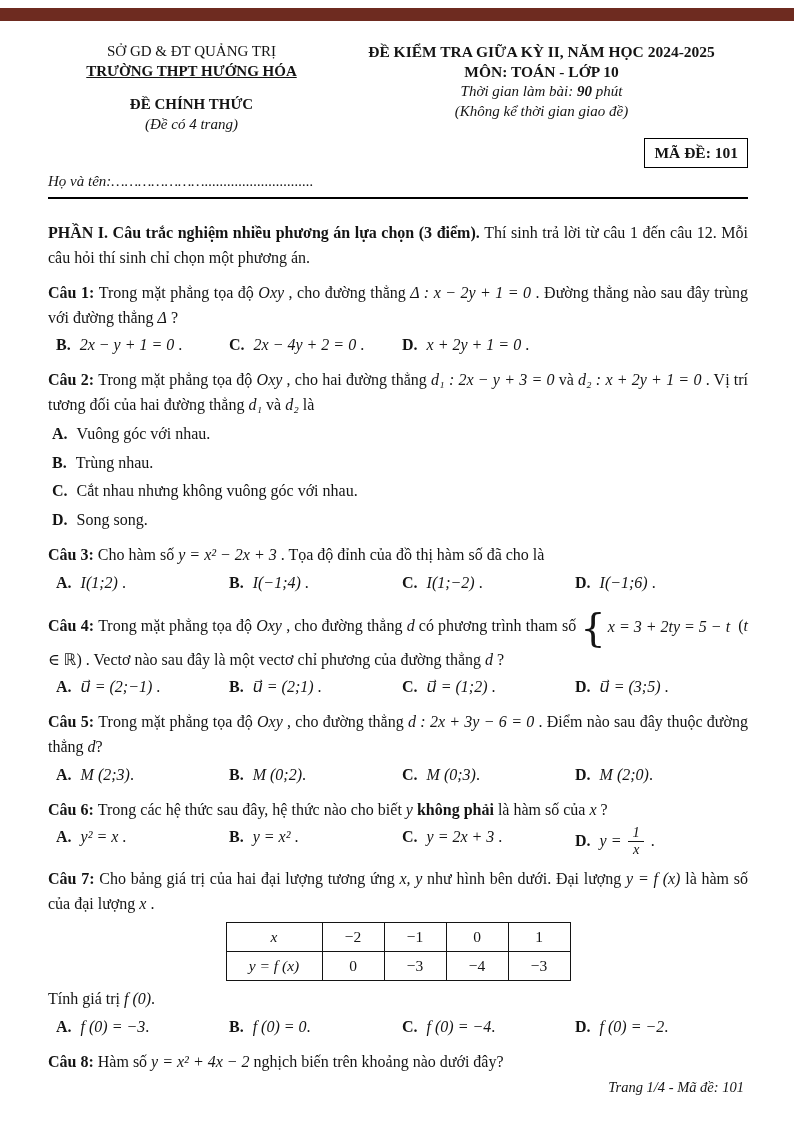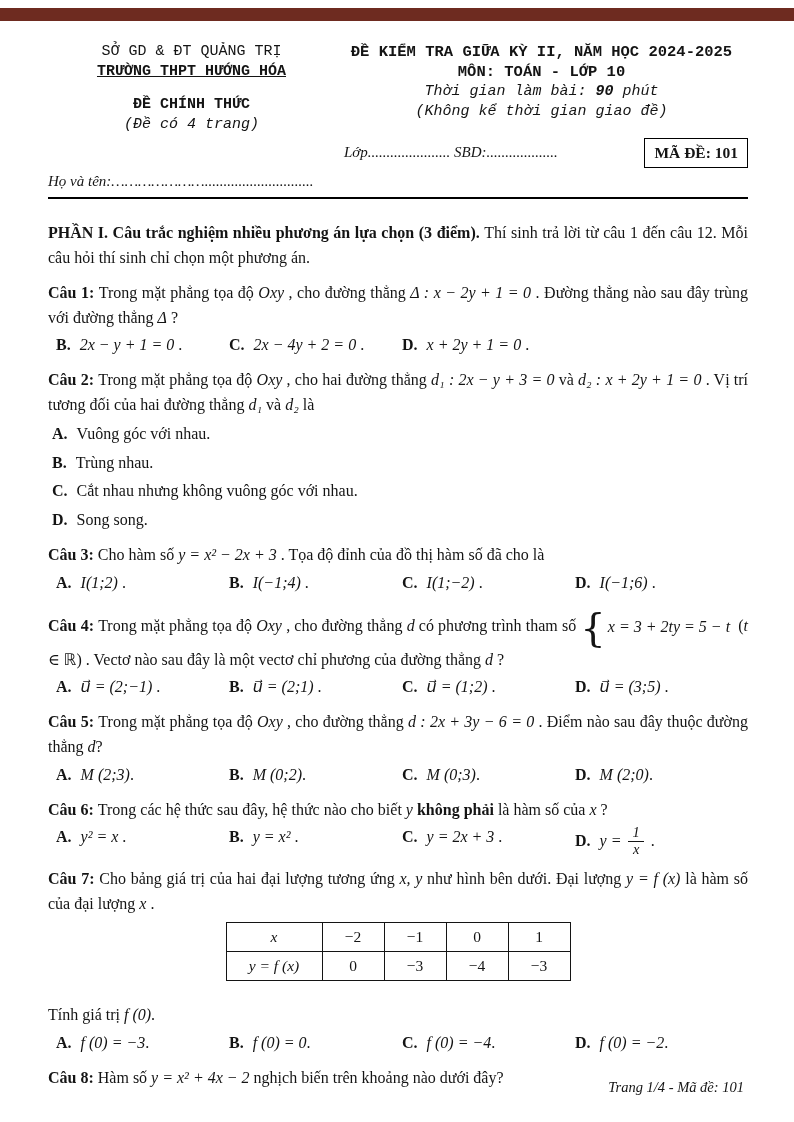--- a/index.html
+++ b/index.html
@@ -4,21 +4,21 @@
 <style>
   * { margin:0; padding:0; box-sizing:border-box; }
   html,body { background:#e8e8e8; }
   body { font-family:"Liberation Serif","DejaVu Serif",serif; color:#141414; }
   .page { position:relative; width:794px; height:1122px; background:#ffffff; margin:0 auto; overflow:hidden; }
   .top-bar { position:absolute; top:8px; left:0; width:794px; height:13px; }
   .content { position:absolute; top:42px; left:48px; width:700px; font-size:16px; line-height:1.55; }
 
   
   .hdr { display:grid; grid-template-columns:41% 59%; }
-  .hdr-left, .hdr-right { text-align:center;font-family:Liberation Mono, monospace; }
+  .hdr-left, .hdr-right { text-align:center; }
   .hdr-left { font-size:15px; line-height:1.3; }
   .hdr-right { font-size:15px; line-height:1.3; }
   .school { font-weight:bold; text-decoration:underline; }
   .official { font-weight:bold; margin-top:14px; }
   .pages-note { font-style:italic; }
   .exam-title, .exam-subject { font-weight:bold; font-size:15.5px; }
   .duration, .exam-note { font-style:italic; }
   .hdr-row2 { display:flex; align-items:center; margin-top:4px; }
   .class-line { font-style:italic; margin-left:296px; font-size:15px; }
   .code-box { margin-left:auto; border:1.5px solid #000; padding:2px 9px; font-weight:bold; font-size:15.5px; }
@@ -47,21 +47,21 @@
   .frac { display:inline-block; vertical-align:-0.55em; text-align:center; line-height:1.05; margin:0 3px; font-size:14.5px; }
   .fnum { display:block; border-bottom:1px solid #141414; padding:0 4px; }
   .fden { display:block; }
 
   
   .table-wrap { text-align:center; margin:6px 0 2px 0; }
   .val-table { border-collapse:collapse; display:inline-table; }
   .val-table td { border:1px solid #141414; text-align:center; padding:2px 8px; min-width:62px; height:28px; font-size:15.5px; }
   .val-table td:first-child { min-width:96px; }
 
-  .after-table { margin-top:22px; }
+  .after-table { margin-top:6px; }
 
   .footer { position:absolute; right:50px; bottom:26px; font-style:italic; font-size:14.5px; }
 </style>
 </head>
 <body>
 
 <div class="page">
   <div class="top-bar" style="background: rgb(110, 43, 32);"></div>
 
   <div class="content">
@@ -75,21 +75,20 @@
       </div>
       <div class="hdr-right">
         <div class="exam-title">ĐỀ KIỂM TRA GIỮA KỲ II, NĂM HỌC 2024-2025</div>
         <div class="exam-subject">MÔN: TOÁN - LỚP 10</div>
         <div class="duration"><span class="seg-i">Thời gian làm bài: </span><span class="seg-bi">90</span><span class="seg-i"> phút</span></div>
         <div class="exam-note">(Không kể thời gian giao đề)</div>
       </div>
     </div>
 
     <div class="hdr-row2">
-      <div class="class-line">Lớp...................... SBD:...................</div>
       <div class="code-box">MÃ ĐỀ: 101</div>
     </div>
     <div class="name-line">Họ và tên:………………….............................</div>
     <hr class="hdr-rule">
 
     <p class="part-heading"><span class="seg-b">PHẦN I. Câu trắc nghiệm nhiều phương án lựa chọn (3 điểm). </span><span class="seg-t">Thí sinh trả lời từ câu 1 đến câu 12. Mỗi câu hỏi thí sinh chỉ chọn một phương án.</span></p>
 
     <div class="q">
       <p class="q-body"><span class="seg-b">Câu 1: </span><span class="seg-t">Trong mặt phẳng tọa độ </span><span class="seg-m">Oxy</span><span class="seg-t"> , cho đường thẳng  </span><span class="seg-m">Δ : x − 2y + 1 = 0</span><span class="seg-t"> . Đường thẳng nào sau đây trùng với đường thẳng </span><span class="seg-m">Δ</span><span class="seg-t"> ?</span></p>
       <div class="opts-grid">

